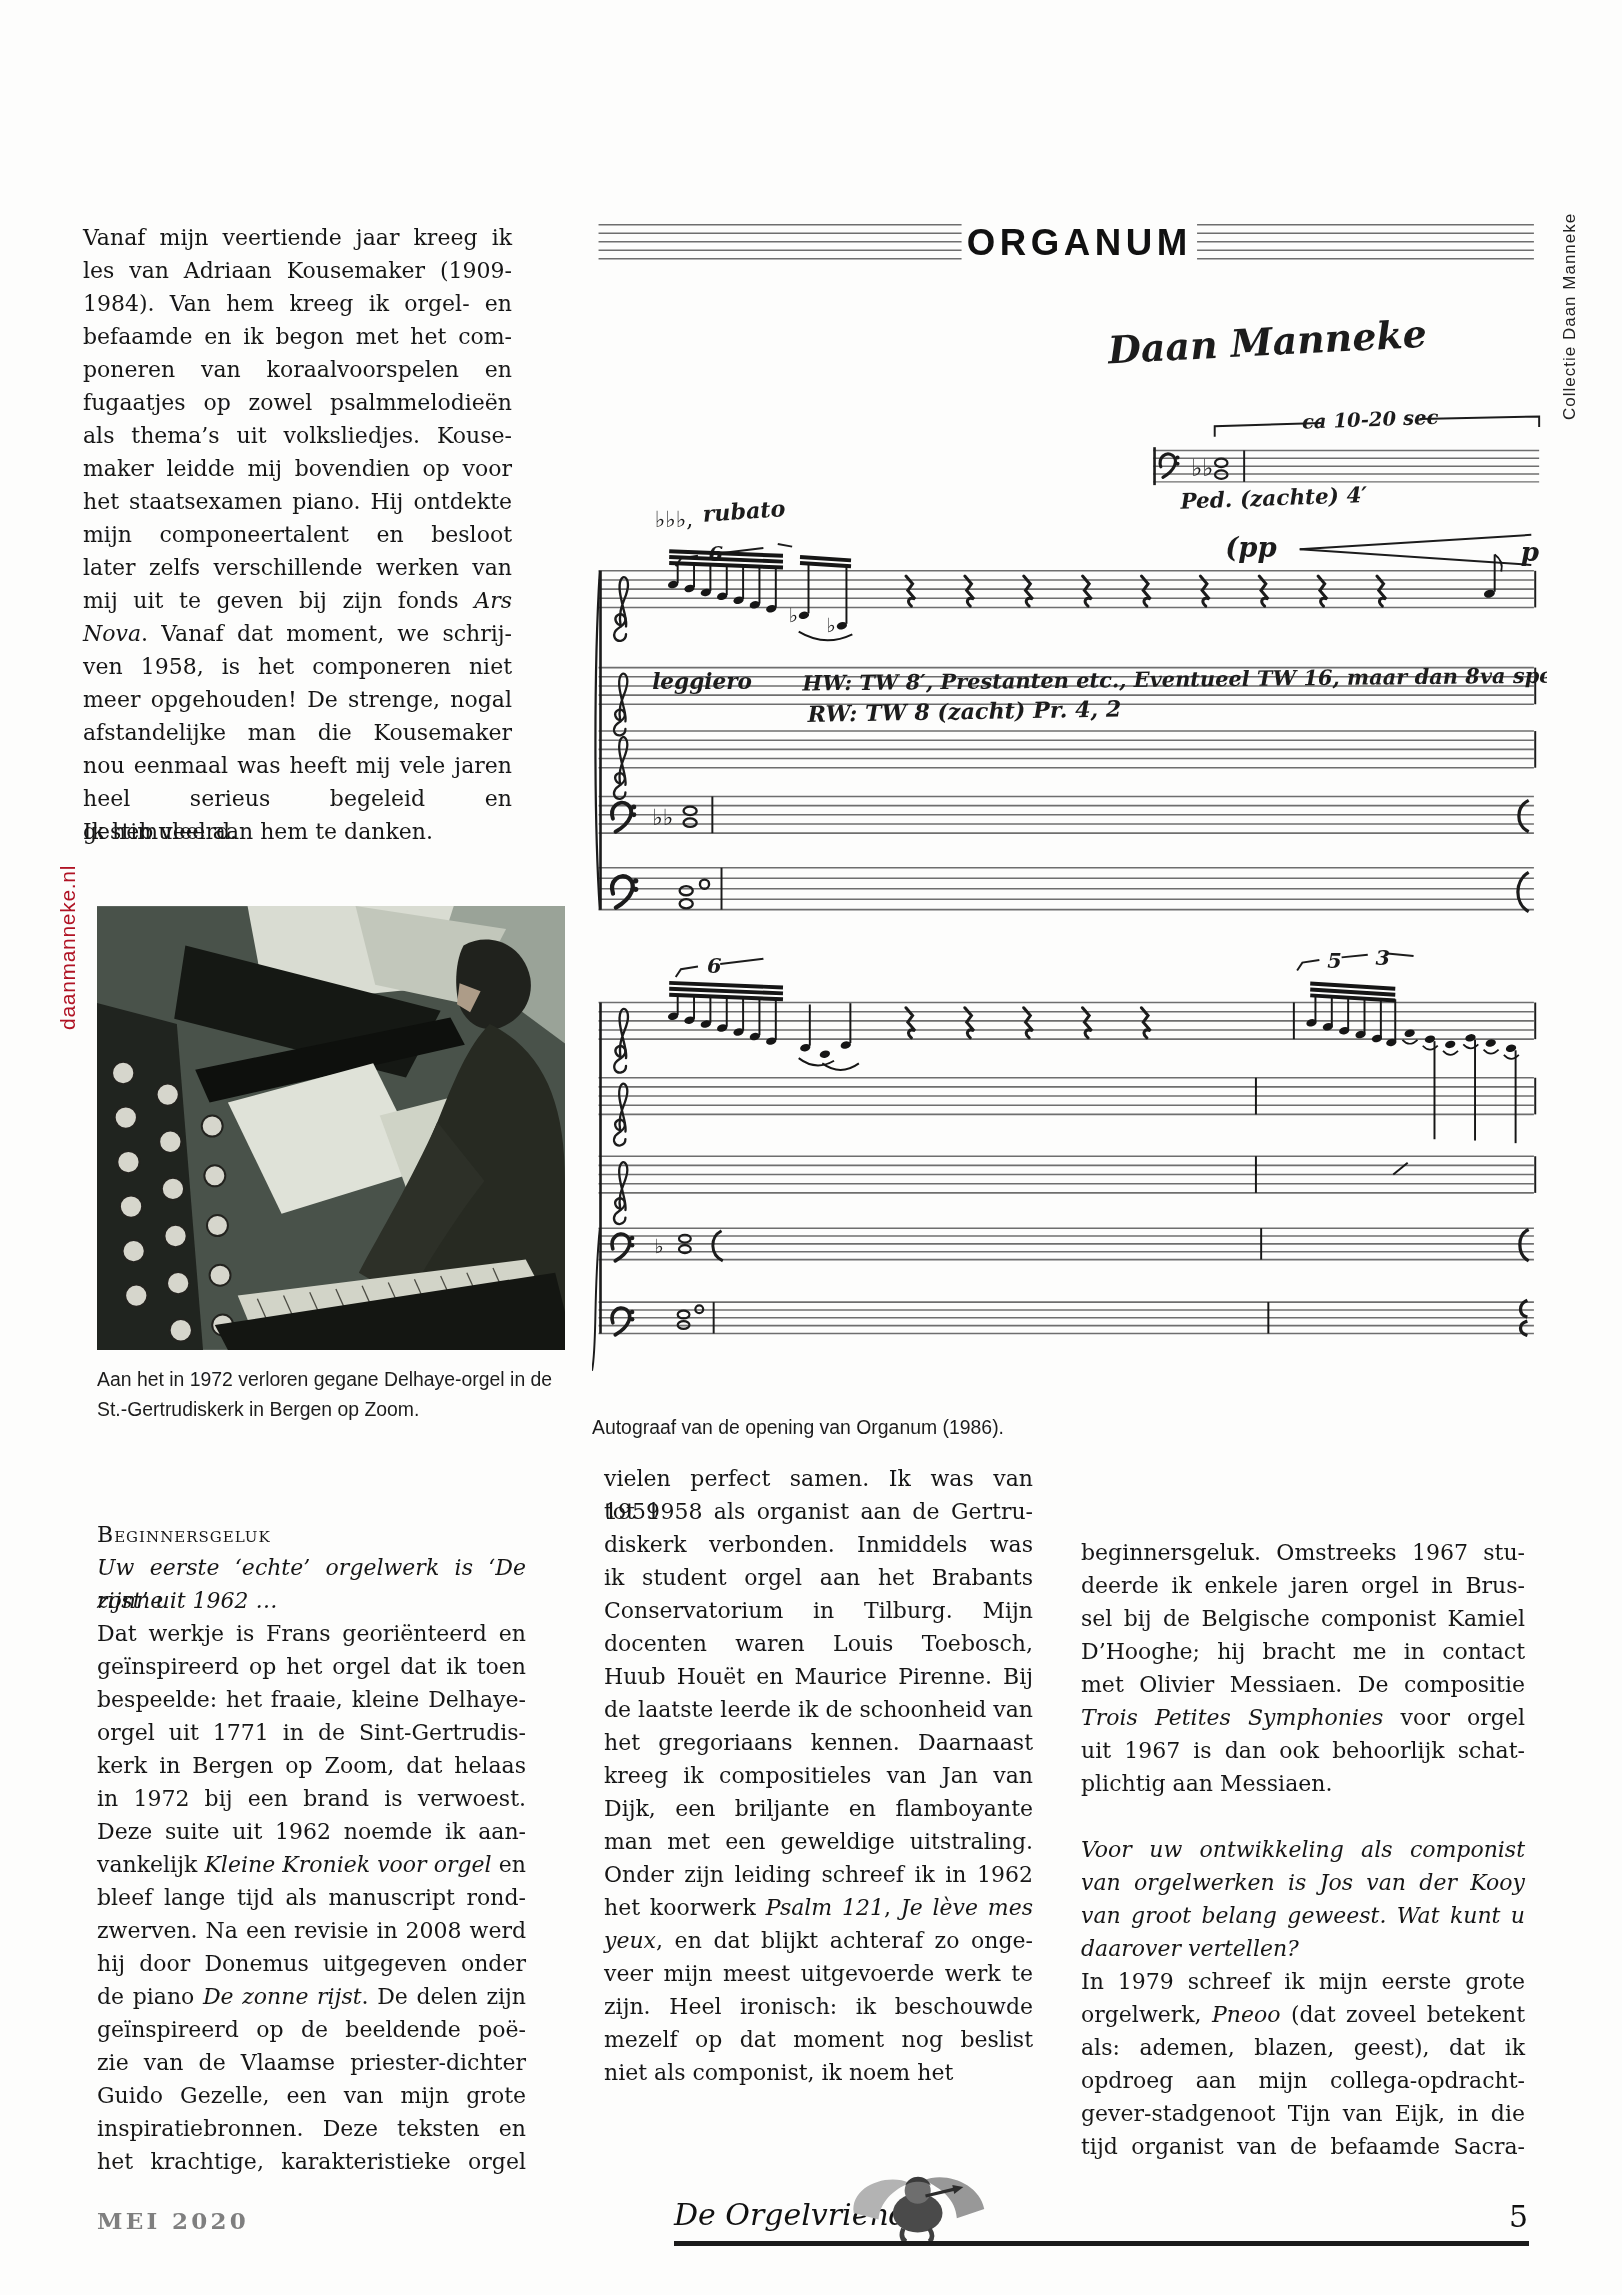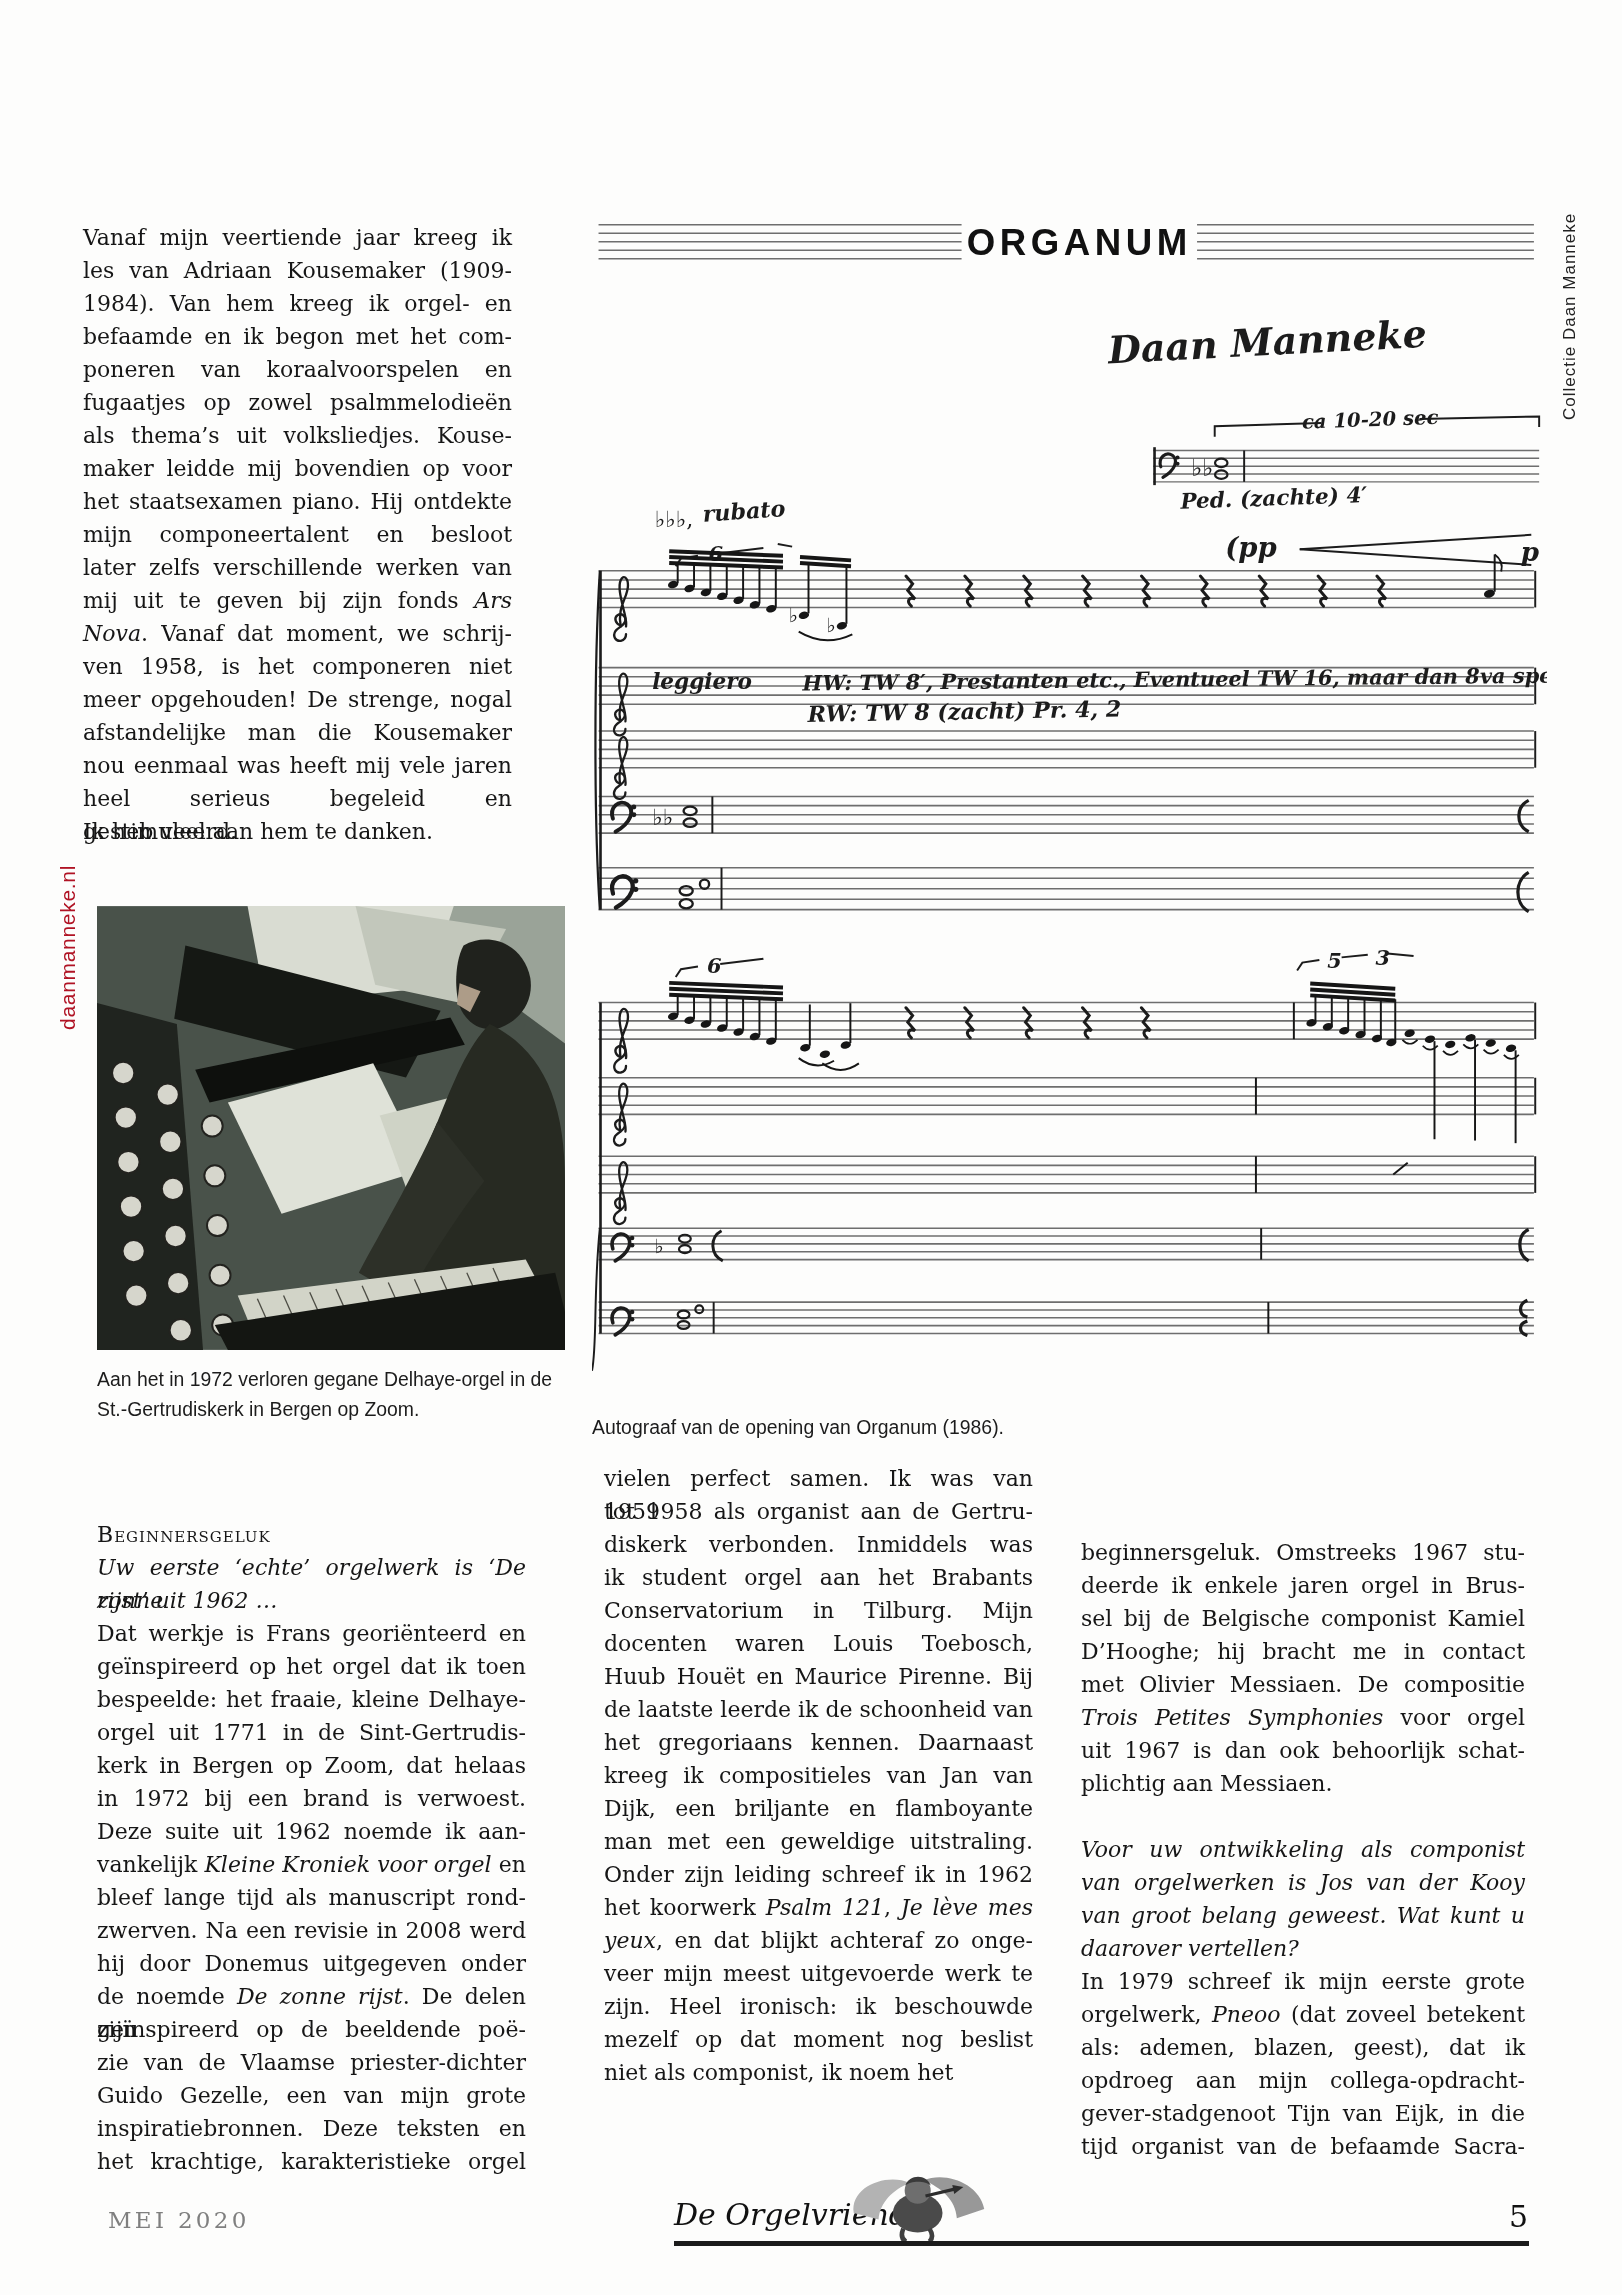--- a/index.html
+++ b/index.html
@@ -450,21 +450,21 @@
     <div class="line"><span>geïnspireerd op het orgel dat ik toen</span></div>
     <div class="line"><span>bespeelde: het fraaie, kleine Delhaye-</span></div>
     <div class="line"><span>orgel uit 1771 in de Sint-Gertrudis-</span></div>
     <div class="line"><span>kerk in Bergen op Zoom, dat helaas</span></div>
     <div class="line"><span>in 1972 bij een brand is verwoest.</span></div>
     <div class="line"><span>Deze suite uit 1962 noemde ik aan-</span></div>
     <div class="line"><span>vankelijk </span><span class="it">Kleine Kroniek voor orgel</span><span> en</span></div>
     <div class="line"><span>bleef lange tijd als manuscript rond-</span></div>
     <div class="line"><span>zwerven. Na een revisie in 2008 werd</span></div>
     <div class="line"><span>hij door Donemus uitgegeven onder</span></div>
-    <div class="line"><span>de noemde </span><span class="it">De zonne rijst</span><span>. De delen zijn</span></div>
+    <div class="line"><span>de piano </span><span class="it">De zonne rijst</span><span>. De delen zijn</span></div>
     <div class="line"><span>geïnspireerd op de beeldende poë-</span></div>
     <div class="line"><span>zie van de Vlaamse priester-dichter</span></div>
     <div class="line"><span>Guido Gezelle, een van mijn grote</span></div>
     <div class="line"><span>inspiratiebronnen. Deze teksten en</span></div>
     <div class="line"><span>het krachtige, karakteristieke orgel</span></div>
   </div>
 <div class="abs serifcol" style="left:592px;top:1462px;width:429px;margin-left:12px;">
     <div class="line"><span>vielen perfect samen. Ik was van 1959</span></div>
     <div class="line"><span>tot 1958 als organist aan de Gertru-</span></div>
     <div class="line"><span>diskerk verbonden. Inmiddels was</span></div>
@@ -500,21 +500,21 @@
     <div class="line"><span class="it">van groot belang geweest. Wat kunt u</span></div>
     <div class="line fit"><span class="it">daarover vertellen?</span></div>
     <div class="line"><span>In 1979 schreef ik mijn eerste grote</span></div>
     <div class="line"><span>orgelwerk, </span><span class="it">Pneoo</span><span> (dat zoveel betekent</span></div>
     <div class="line"><span>als: ademen, blazen, geest), dat ik</span></div>
     <div class="line"><span>opdroeg aan mijn collega-opdracht-</span></div>
     <div class="line"><span>gever-stadgenoot Tijn van Eijk, in die</span></div>
     <div class="line"><span>tijd organist van de befaamde Sacra-</span></div>
   </div>
 
-<div class="abs footer-issue" style="left:108px;top:2207px;">MEI 2020</div>
+<div class="abs footer-issue" style="left:97px;top:2207px;font-weight:bold;">MEI 2020</div>
 <div class="abs footer-mag" style="left:674px;top:2197px;">De Orgelvriend</div>
 <div class="abs" style="left:847px;top:2166px;width:144px;height:77px;">
   <svg width="144" height="77" viewBox="0 0 220 118">
     <path d="M10,72 C4,32 60,10 96,26 C70,36 50,56 48,82 Z" fill="#b3b3b3"></path>
     <path d="M210,66 C202,26 150,8 117,22 C145,34 166,52 168,80 Z" fill="#989898"></path>
     <ellipse cx="108" cy="72" rx="38" ry="30" fill="#4a4a4a"></ellipse>
     <circle cx="108" cy="38" r="20" fill="#6e6e6e"></circle>
     <path d="M89,30 C95,12 122,12 128,30 C120,22 97,22 89,30 Z" fill="#3a3a3a"></path>
     <line x1="120" y1="46" x2="166" y2="35" stroke="#2c2c2c" stroke-width="5"></line>
     <polygon points="161,29 178,32 164,43" fill="#2c2c2c"></polygon>

